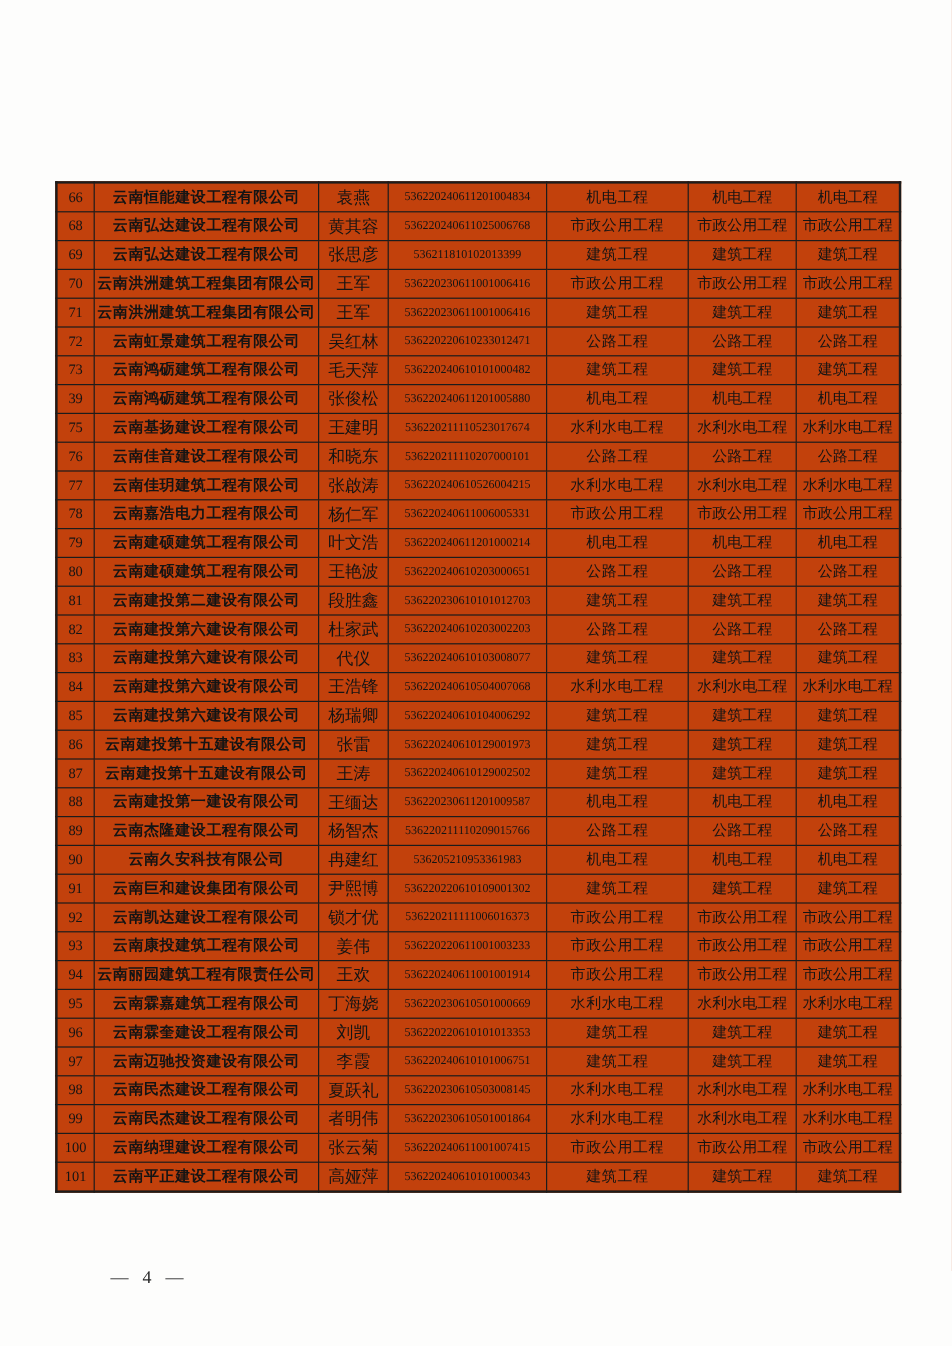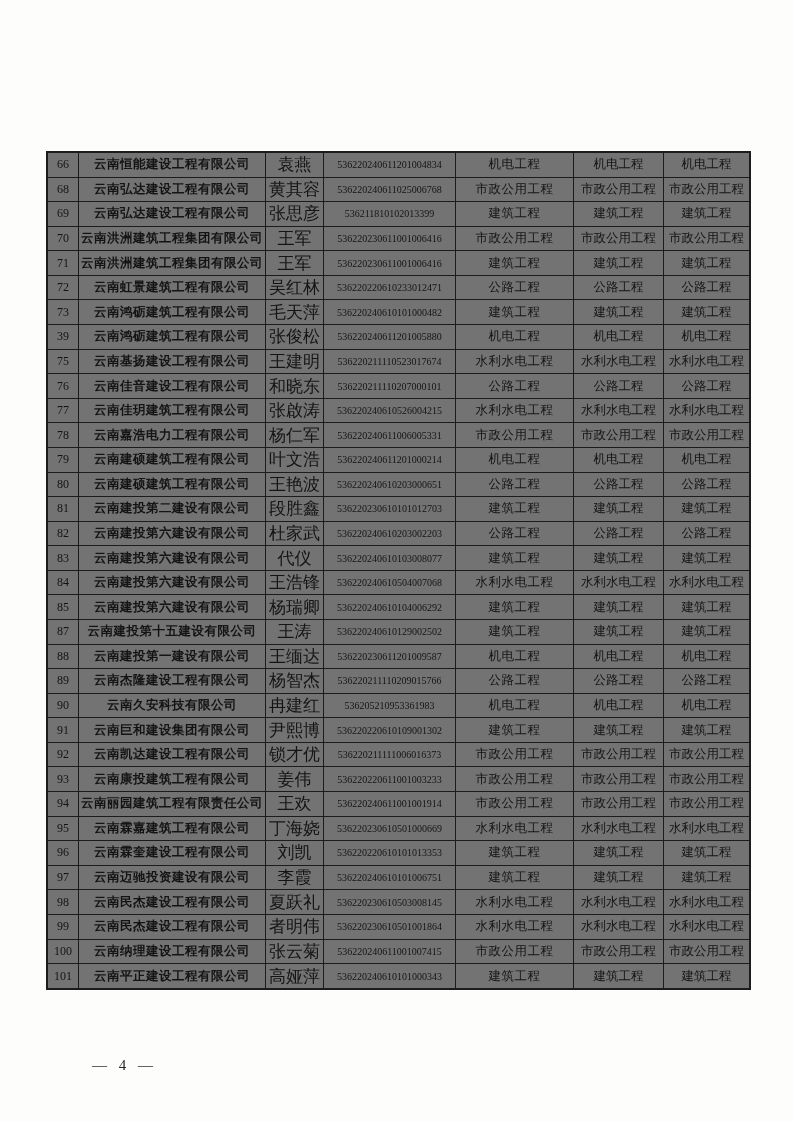--- a/index.html
+++ b/index.html
@@ -18,36 +18,36 @@
     background: #fdfdfc;
   }
   table.cert-table {
     position: absolute;
     left: 46px;
     top: 151px;
     width: 690px;
     height: 839px;
     border-collapse: collapse;
     table-layout: fixed;
-    background: #737373;
+    background: #c2410c;
   }
   table.cert-table td {
     border: 1px solid #1c1c1c;
     padding: 0 1px;
     text-align: center;
     vertical-align: middle;
     color: #141414;
     white-space: nowrap;
     overflow: hidden;
     height: 23px;
   }
   table.cert-table { border: 2px solid #1c1c1c; }
   td.c0 { width: 28px;  font-size: 12px; }
   td.c1 { width: 184px; font-size: 12.5px; letter-spacing: 0.5px; font-weight: bold; }
-  td.c2 { width: 55px;  font-size: 17px; }
+  td.c2 { width: 55px;  font-size: 14px; }
   td.c3 { width: 129px; font-size: 10px; letter-spacing: 0; }
   td.c4 { width: 115px; font-size: 12.5px; letter-spacing: 0.5px; }
   td.c5 { width: 87px;  font-size: 12.5px; }
   td.c6 { width: 83px;  font-size: 12.5px; }
   .footer {
     position: absolute;
     left: 92px;
     top: 1057px;
     font-size: 15px;
     color: #2a2a2a;
@@ -225,20 +225,29 @@
         <tr>
           <td class="c0">85</td>
           <td class="c1">云南建投第六建设有限公司</td>
           <td class="c2">杨瑞卿</td>
           <td class="c3">536220240610104006292</td>
           <td class="c4">建筑工程</td>
           <td class="c5">建筑工程</td>
           <td class="c6">建筑工程</td>
         </tr>
         <tr>
+          <td class="c0">86</td>
+          <td class="c1">云南建投第十五建设有限公司</td>
+          <td class="c2">张雷</td>
+          <td class="c3">536220240610129001973</td>
+          <td class="c4">建筑工程</td>
+          <td class="c5">建筑工程</td>
+          <td class="c6">建筑工程</td>
+        </tr>
+        <tr>
           <td class="c0">87</td>
           <td class="c1">云南建投第十五建设有限公司</td>
           <td class="c2">王涛</td>
           <td class="c3">536220240610129002502</td>
           <td class="c4">建筑工程</td>
           <td class="c5">建筑工程</td>
           <td class="c6">建筑工程</td>
         </tr>
         <tr>
           <td class="c0">88</td>

